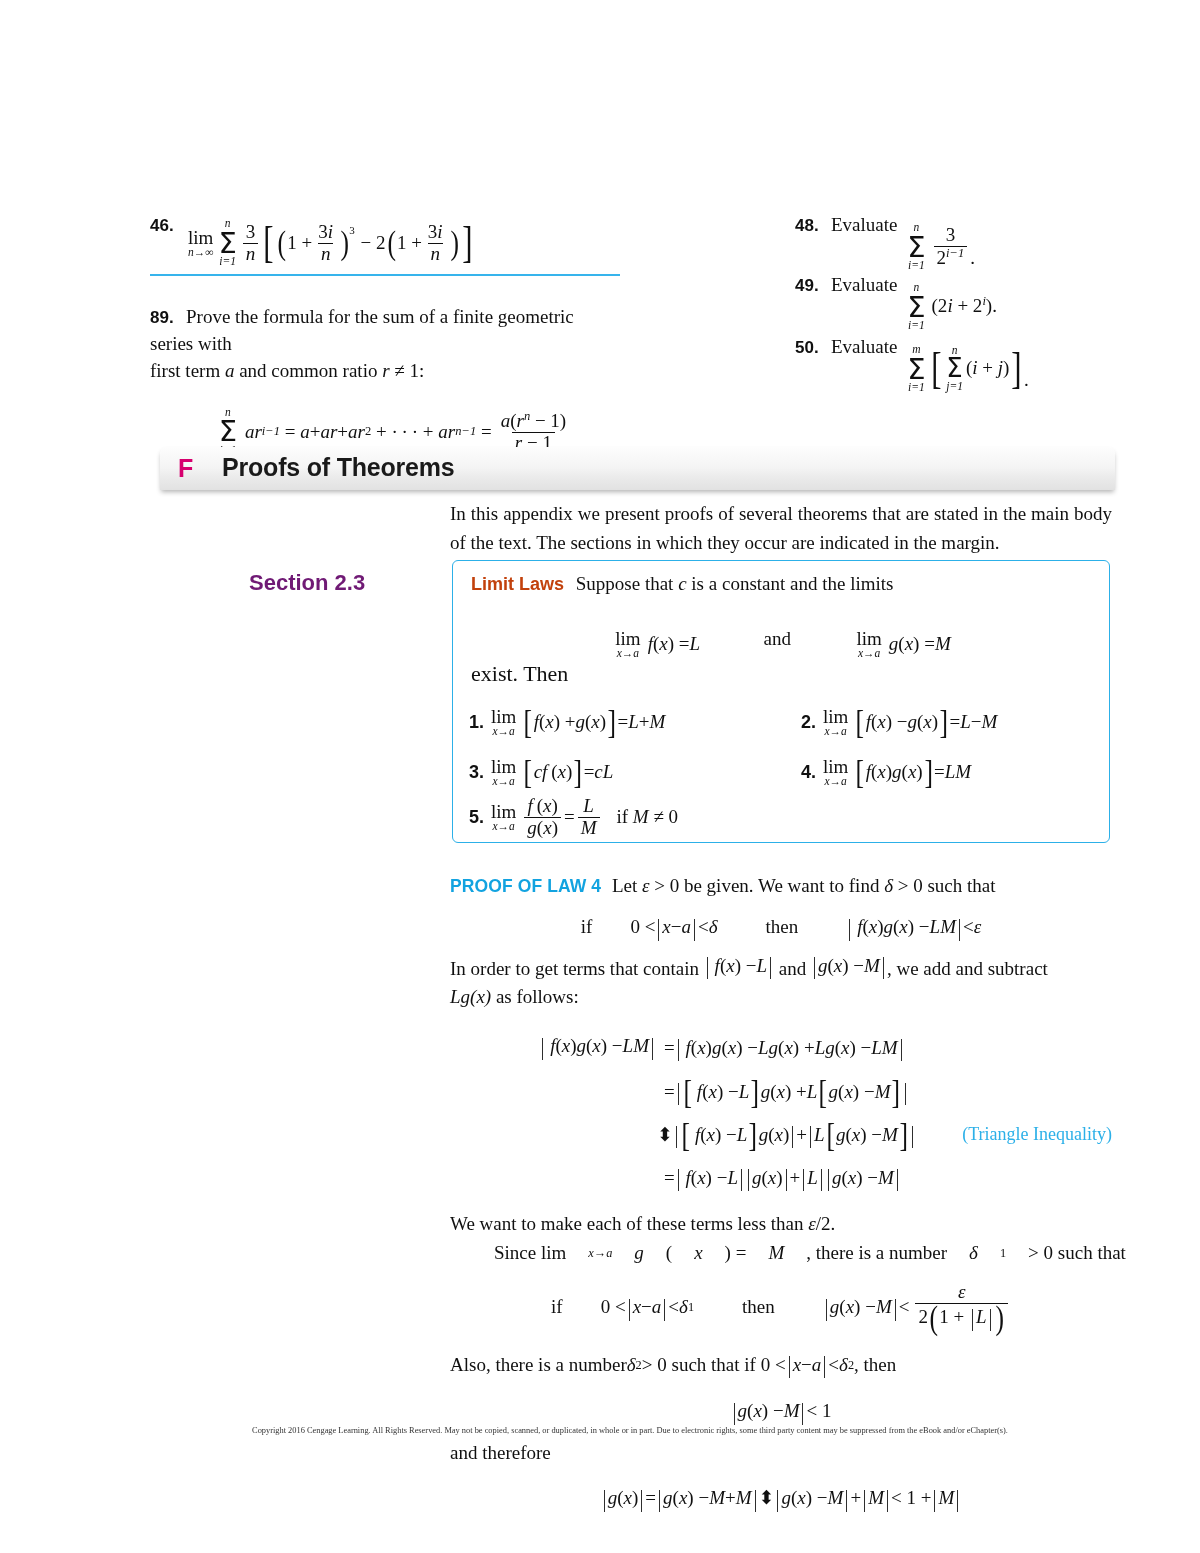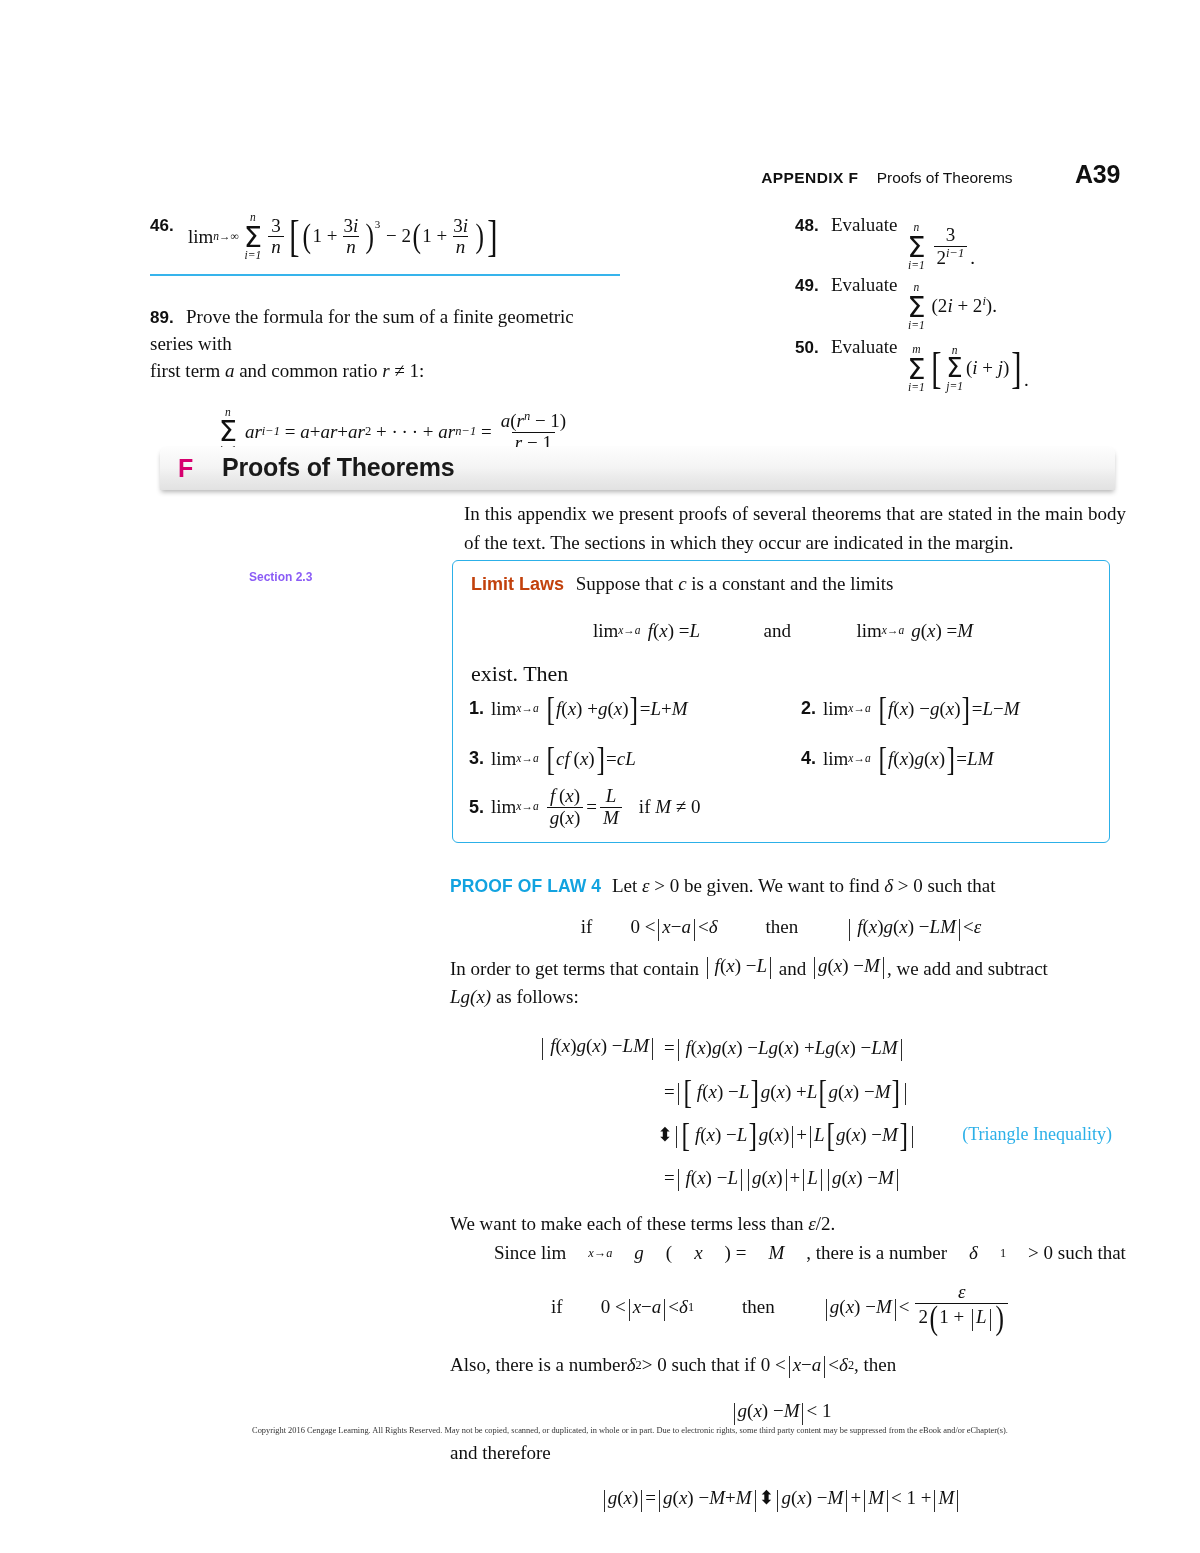--- a/index.html
+++ b/index.html
@@ -96,25 +96,25 @@
   }
   .bigop .sup { font-size: 11.5px; font-style: italic; margin-bottom: 0px; }
   .bigop .sym { font-size: 29px; font-family: "DejaVu Sans", sans-serif; line-height: 0.92; }
   .bigop .sub { font-size: 11.5px; font-style: italic; margin-top: 0px; }
 
   .bigop.small .sym { font-size: 26px; }
 
   
   .limop {
     display: inline-flex;
-    flex-direction: row;
+    flex-direction: column;
     align-items: center;
     vertical-align: middle;
     line-height: 1.05;
-    margin: 8px 2px;
+    margin: 16px 2px;
   }
   .limop .sym { font-size: 19px; }
   .limop .sub { font-size: 11.5px; font-style: italic; margin-top: -2px; }
 
   
   .frac {
     display: inline-flex;
     flex-direction: column;
     align-items: center;
     vertical-align: middle;
@@ -179,37 +179,37 @@
     font-family: "Liberation Sans", sans-serif;
     font-weight: bold;
     font-size: 25px;
     color: #1a1a1a;
     letter-spacing: -0.2px;
   }
 
   
   .intro {
     position: absolute;
-    left: 464px;
+    left: 450px;
     top: 500px;
     width: 662px;
     font-size: 19px;
     line-height: 1.52;
     text-align: justify;
   }
 
   
   .margin-note {
     position: absolute;
     left: 249px;
     top: 570px;
     font-family: "Liberation Sans", sans-serif;
     font-weight: bold;
-    font-size: 12px;
-    color: #8b5cf6;
+    font-size: 22px;
+    color: #701a75;
   }
 
   
   .thm-box {
     position: absolute;
     left: 452px;
     top: 560px;
     width: 658px;
     height: 283px;
     border: 1.6px solid #2CB0E8;
@@ -321,25 +321,20 @@
     font-size: 8.4px;
     line-height: 1.65;
     color: #333;
   }
 </style>
 </head>
 <body>
 
 <div class="page">
 
-  <div class="running-head">
-    <span class="rh-appendix">APPENDIX F</span>
-    <span class="rh-title">Proofs of Theorems</span>
-    <span class="rh-folio">A39</span>
-  </div>
 
   <div class="ex-area">
 
     <div class="col-left">
 
       <div class="ex" style="height:54px;">
         <span class="exnum">46.</span>
         <span class="exbody">
           <span class="mathrow">
             <span class="limop">

